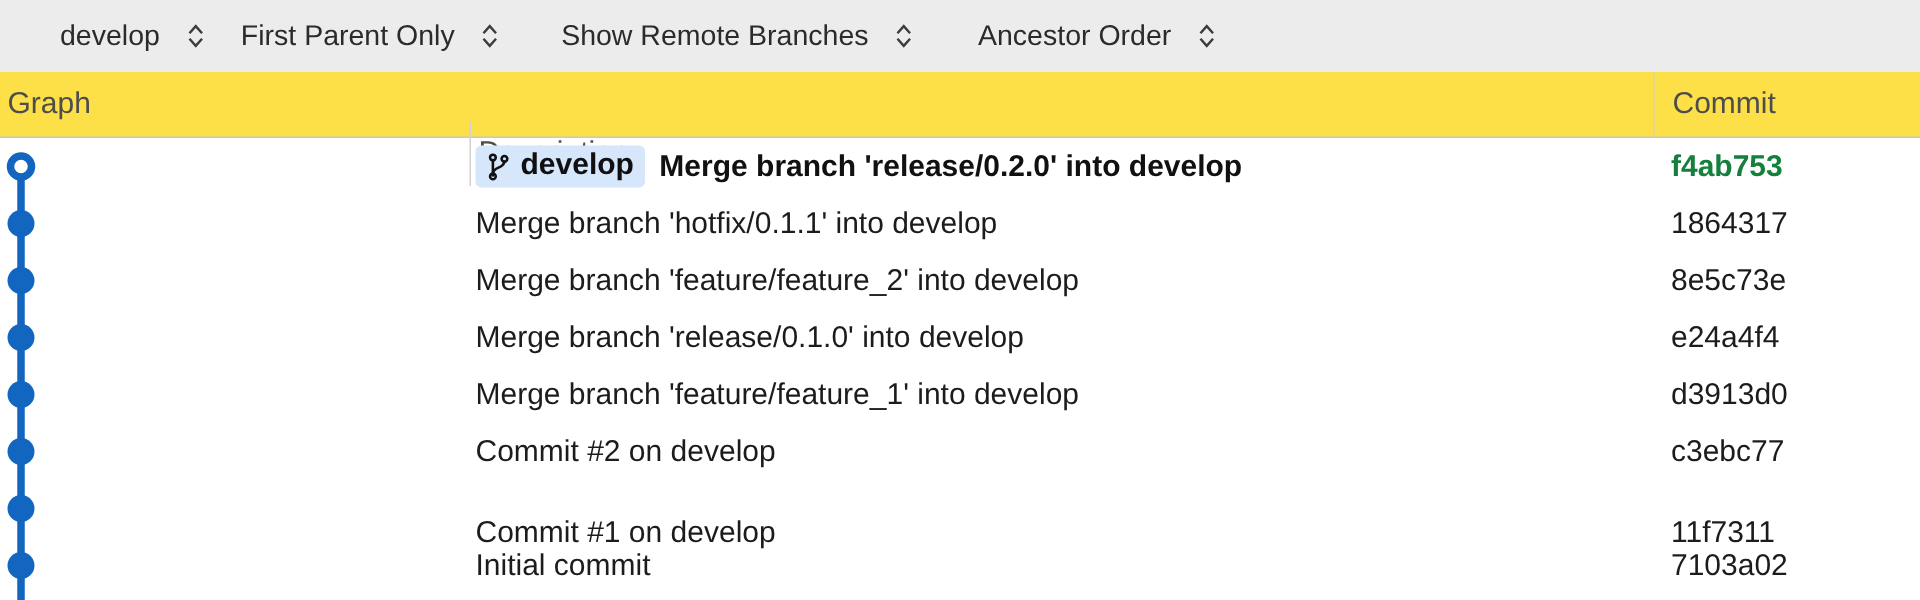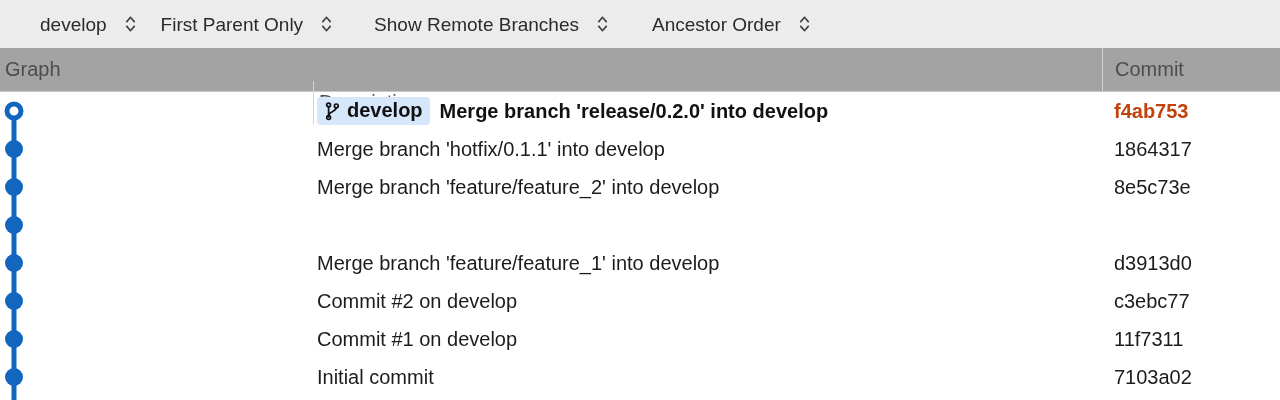--- a/index.html
+++ b/index.html
@@ -61,21 +61,21 @@
   .tb-1 { margin-left: 24px; }
   .tb-2 { margin-left: 41px; }
   .tb-3 { margin-left: 43px; }
 
   
   .col-header {
     position: absolute;
     left: 0; top: 48px;
     width: 1280px;
     height: 44px;
-    background: #a3a3a3;
+    background: #fde047;
     border-bottom: 1px solid #c8c8c8;
     box-sizing: border-box;
   }
   .col-head-cell {
     position: absolute;
     top: 0;
     height: 43px;
     display: flex;
     align-items: center;
     font-size: 20px;
@@ -140,21 +140,21 @@
     top: 0;
     height: 38px;
     display: flex;
     align-items: center;
     font-size: 20px;
     color: #1c1c1c;
     padding-left: 12px;
     box-sizing: border-box;
     white-space: nowrap;
   }
-  .row-commit.is-head { font-weight: bold; color: #c2410c; }
+  .row-commit.is-head { font-weight: bold; color: #15803d; }
 
   
   .graph-layer {
     position: absolute;
     left: 0; top: 92px;
     width: 313px;
     height: 308px;
     pointer-events: none;
   }
   .graph-layer svg { display: block; }
@@ -262,37 +262,45 @@
         </div>
       </div>
       <div class="row" style="top: 76px; text-align: center;">
         <div class="row-desc">
           <span>Merge branch 'feature/feature_2' into develop</span>
         </div>
         <div class="row-commit">
           <span>8e5c73e</span>
         </div>
       </div>
+      <div class="row" style="top: 114px;">
+        <div class="row-desc">
+          <span>Merge branch 'release/0.1.0' into develop</span>
+        </div>
+        <div class="row-commit">
+          <span>e24a4f4</span>
+        </div>
+      </div>
       <div class="row" style="top: 152px;">
         <div class="row-desc">
           <span>Merge branch 'feature/feature_1' into develop</span>
         </div>
         <div class="row-commit">
           <span>d3913d0</span>
         </div>
       </div>
       <div class="row" style="top: 190px; text-align: center;">
         <div class="row-desc">
           <span>Commit #2 on develop</span>
         </div>
         <div class="row-commit">
           <span>c3ebc77</span>
         </div>
       </div>
-      <div class="row" style="top: 228px;">
+      <div class="row" style="top: 244px;">
         <div class="row-desc">
           <span>Commit #1 on develop</span>
         </div>
         <div class="row-commit">
           <span>11f7311</span>
         </div>
       </div>
       <div class="row" style="top: 266px;">
         <div class="row-desc">
           <span>Initial commit</span>

